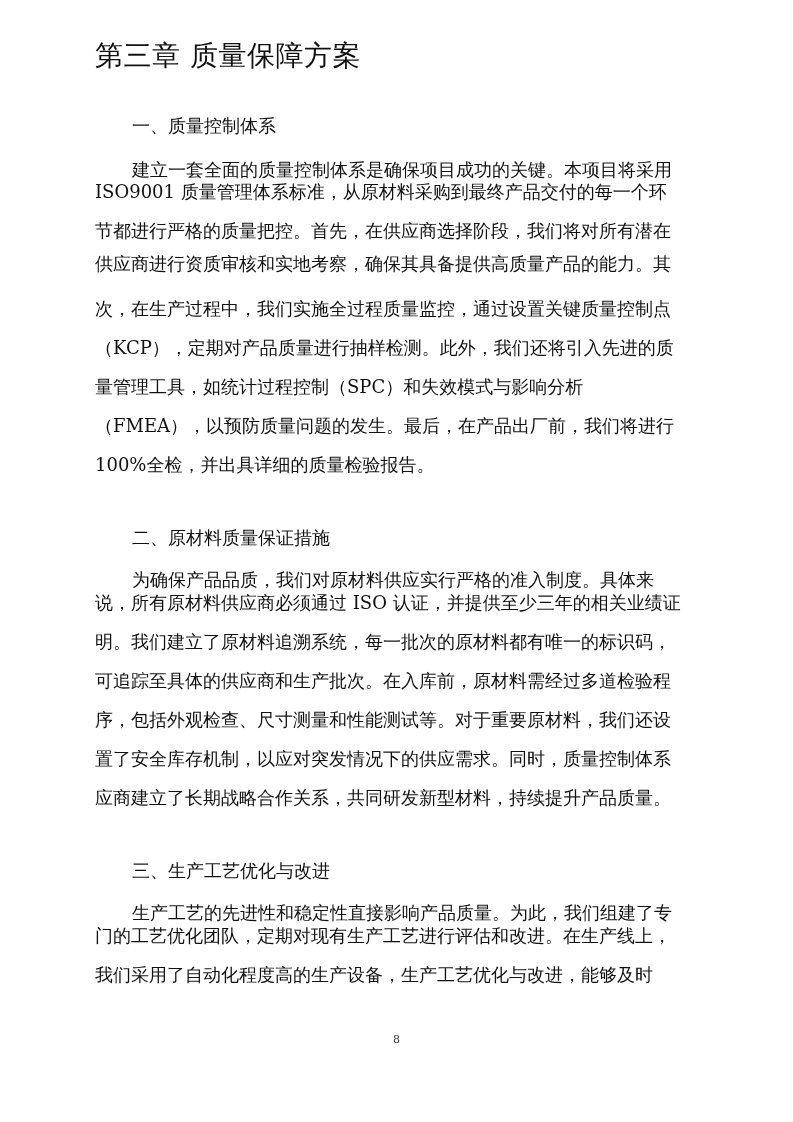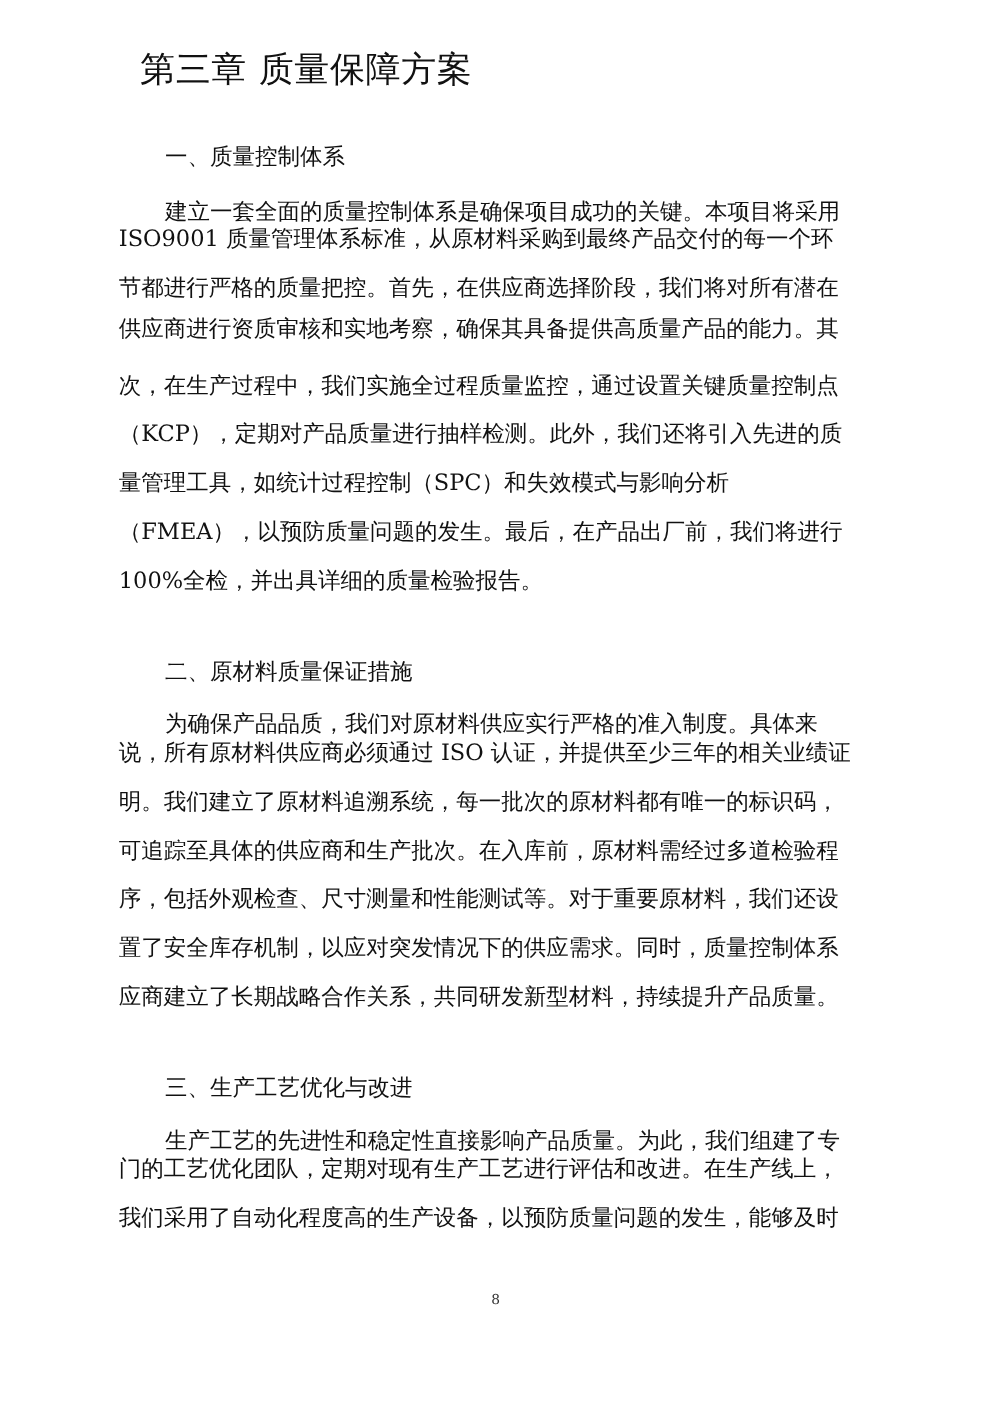--- a/index.html
+++ b/index.html
@@ -1,20 +1,20 @@
 <!DOCTYPE html>
 <html><head>
   <meta charset="utf-8">
   <style>
     html, body { margin: 0; padding: 0; background: #ffffff; }
     body { width: 793px; height: 1122px; position: relative; overflow: hidden;
            font-family: "DejaVu Serif", "Liberation Serif", serif; color: #111; }
     .page { position: absolute; left: 95px; top: 0; width: 600px; }
     .chapter-title { position: absolute; left: 0; top: 36px; font-size: 28px; line-height: 40px;
-                     font-family: "DejaVu Sans", "Liberation Sans", sans-serif; white-space: nowrap; letter-spacing: 0.5px; margin-left: 17px; }
+                     font-family: "DejaVu Sans", "Liberation Sans", sans-serif; white-space: nowrap; letter-spacing: 0.5px; }
     .line { position: absolute; left: 0; font-size: 18px; line-height: 24px; white-space: nowrap; }
     .indent { left: 37px; margin-top: 16px; }
     .page-number { position: absolute; left: 0; width: 793px; top: 1033px; text-align: center;
                    font-size: 11px; color: #333; }
   </style>
 </head>
 <body>
 
 <div class="page">
   <div class="chapter-title">第三章  质量保障方案</div>
@@ -35,16 +35,16 @@
   <div class="line" style="top:591px">说，所有原材料供应商必须通过 ISO 认证，并提供至少三年的相关业绩证</div>
   <div class="line" style="top:630px">明。我们建立了原材料追溯系统，每一批次的原材料都有唯一的标识码，</div>
   <div class="line" style="top:669px">可追踪至具体的供应商和生产批次。在入库前，原材料需经过多道检验程</div>
   <div class="line" style="top:708px">序，包括外观检查、尺寸测量和性能测试等。对于重要原材料，我们还设</div>
   <div class="line" style="top:747px">置了安全库存机制，以应对突发情况下的供应需求。同时，质量控制体系</div>
   <div class="line" style="top:786px">应商建立了长期战略合作关系，共同研发新型材料，持续提升产品质量。</div>
 
   <div class="line indent" style="top:843px">三、生产工艺优化与改进</div>
   <div class="line indent" style="top:885px">生产工艺的先进性和稳定性直接影响产品质量。为此，我们组建了专</div>
   <div class="line" style="top:924px">门的工艺优化团队，定期对现有生产工艺进行评估和改进。在生产线上，</div>
-  <div class="line" style="top:963px">我们采用了自动化程度高的生产设备，以预防质量问题的发生，能够及时</div>
+  <div class="line" style="top:963px">我们采用了自动化程度高的生产设备，生产工艺优化与改进，能够及时</div>
 </div>
 
 <div class="page-number">8</div>
 
 </body></html>

